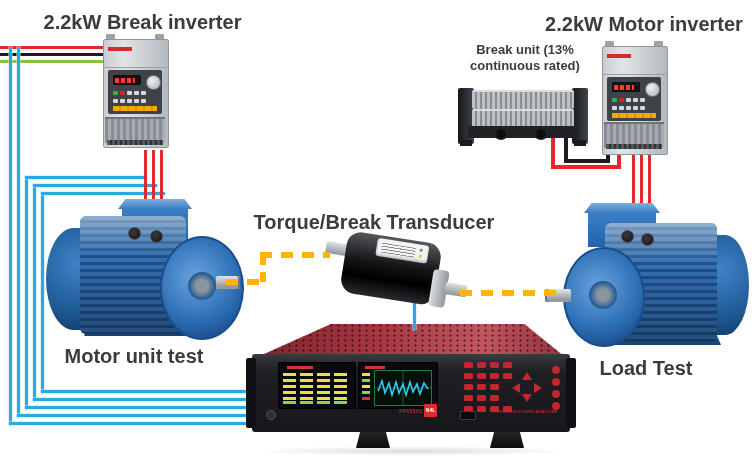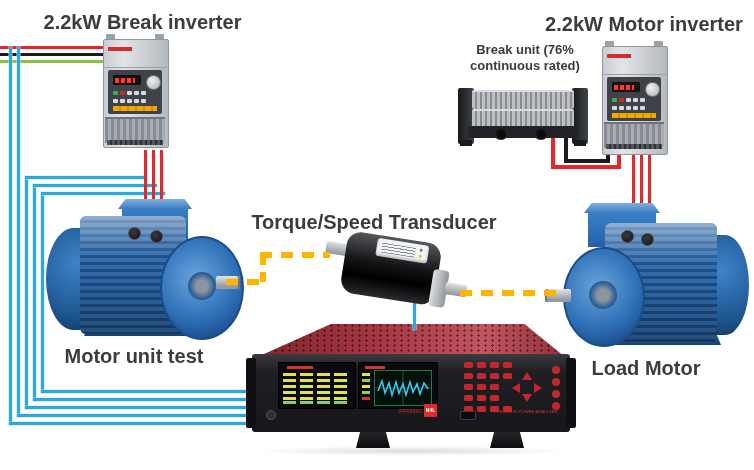--- a/index.html
+++ b/index.html
@@ -310,18 +310,18 @@
     <div class="tdx-shaft" style="left:126px;top:36px;width:22px;"></div>
   </div>
 
   <div class="dashH" style="left:226px;top:279px;width:40px;"></div>
   <div class="dashV" style="left:260px;top:255px;height:30px;"></div>
   <div class="dashH" style="left:260px;top:252px;width:70px;"></div>
   <div class="dashH" style="left:460px;top:290px;width:100px;"></div>
 
   <div class="lbl lbl-big" style="left:40px;top:10px;width:205px;">2.2kW Break inverter</div>
   <div class="lbl lbl-big" style="left:534px;top:12px;width:220px;">2.2kW Motor inverter</div>
-  <div class="lbl lbl-small" style="left:462px;top:42px;width:126px;">Break unit (76% continuous rated)</div>
-  <div class="lbl lbl-big" style="left:244px;top:210px;width:260px;">Torque/Speed Transducer</div>
+  <div class="lbl lbl-small" style="left:462px;top:42px;width:126px;">Break unit (13% continuous rated)</div>
+  <div class="lbl lbl-big" style="left:244px;top:210px;width:260px;">Torque/Break Transducer</div>
   <div class="lbl lbl-big" style="left:49px;top:344px;width:170px;">Motor unit test</div>
-  <div class="lbl lbl-big" style="left:561px;top:356px;width:170px;">Load Motor</div>
+  <div class="lbl lbl-big" style="left:561px;top:356px;width:170px;">Load Test</div>
 
 </div>
 
 </body></html>

